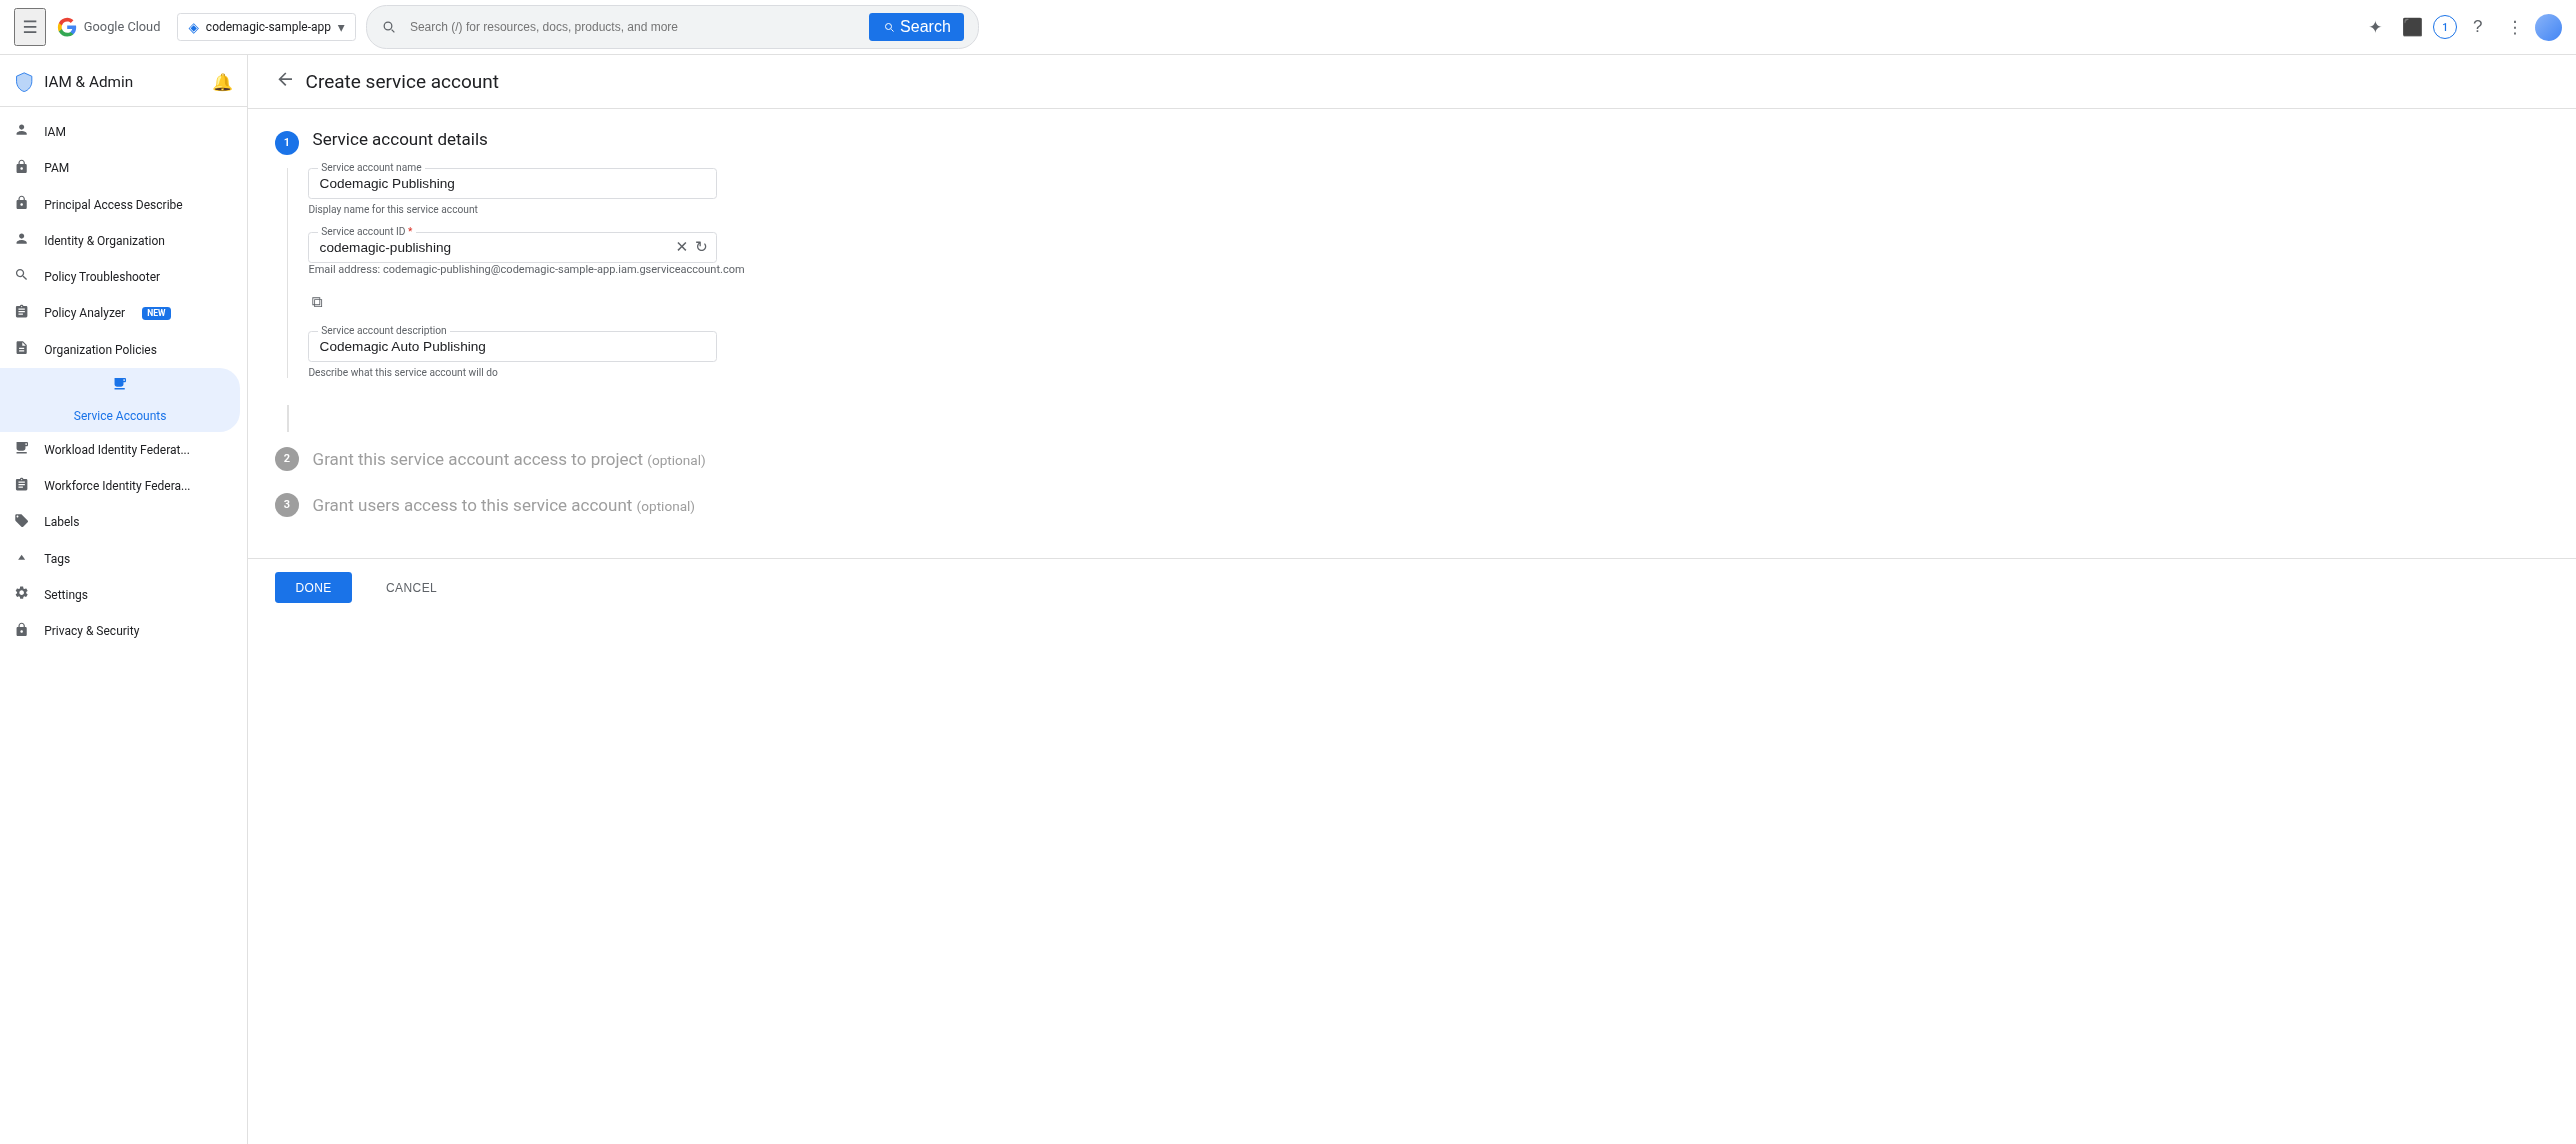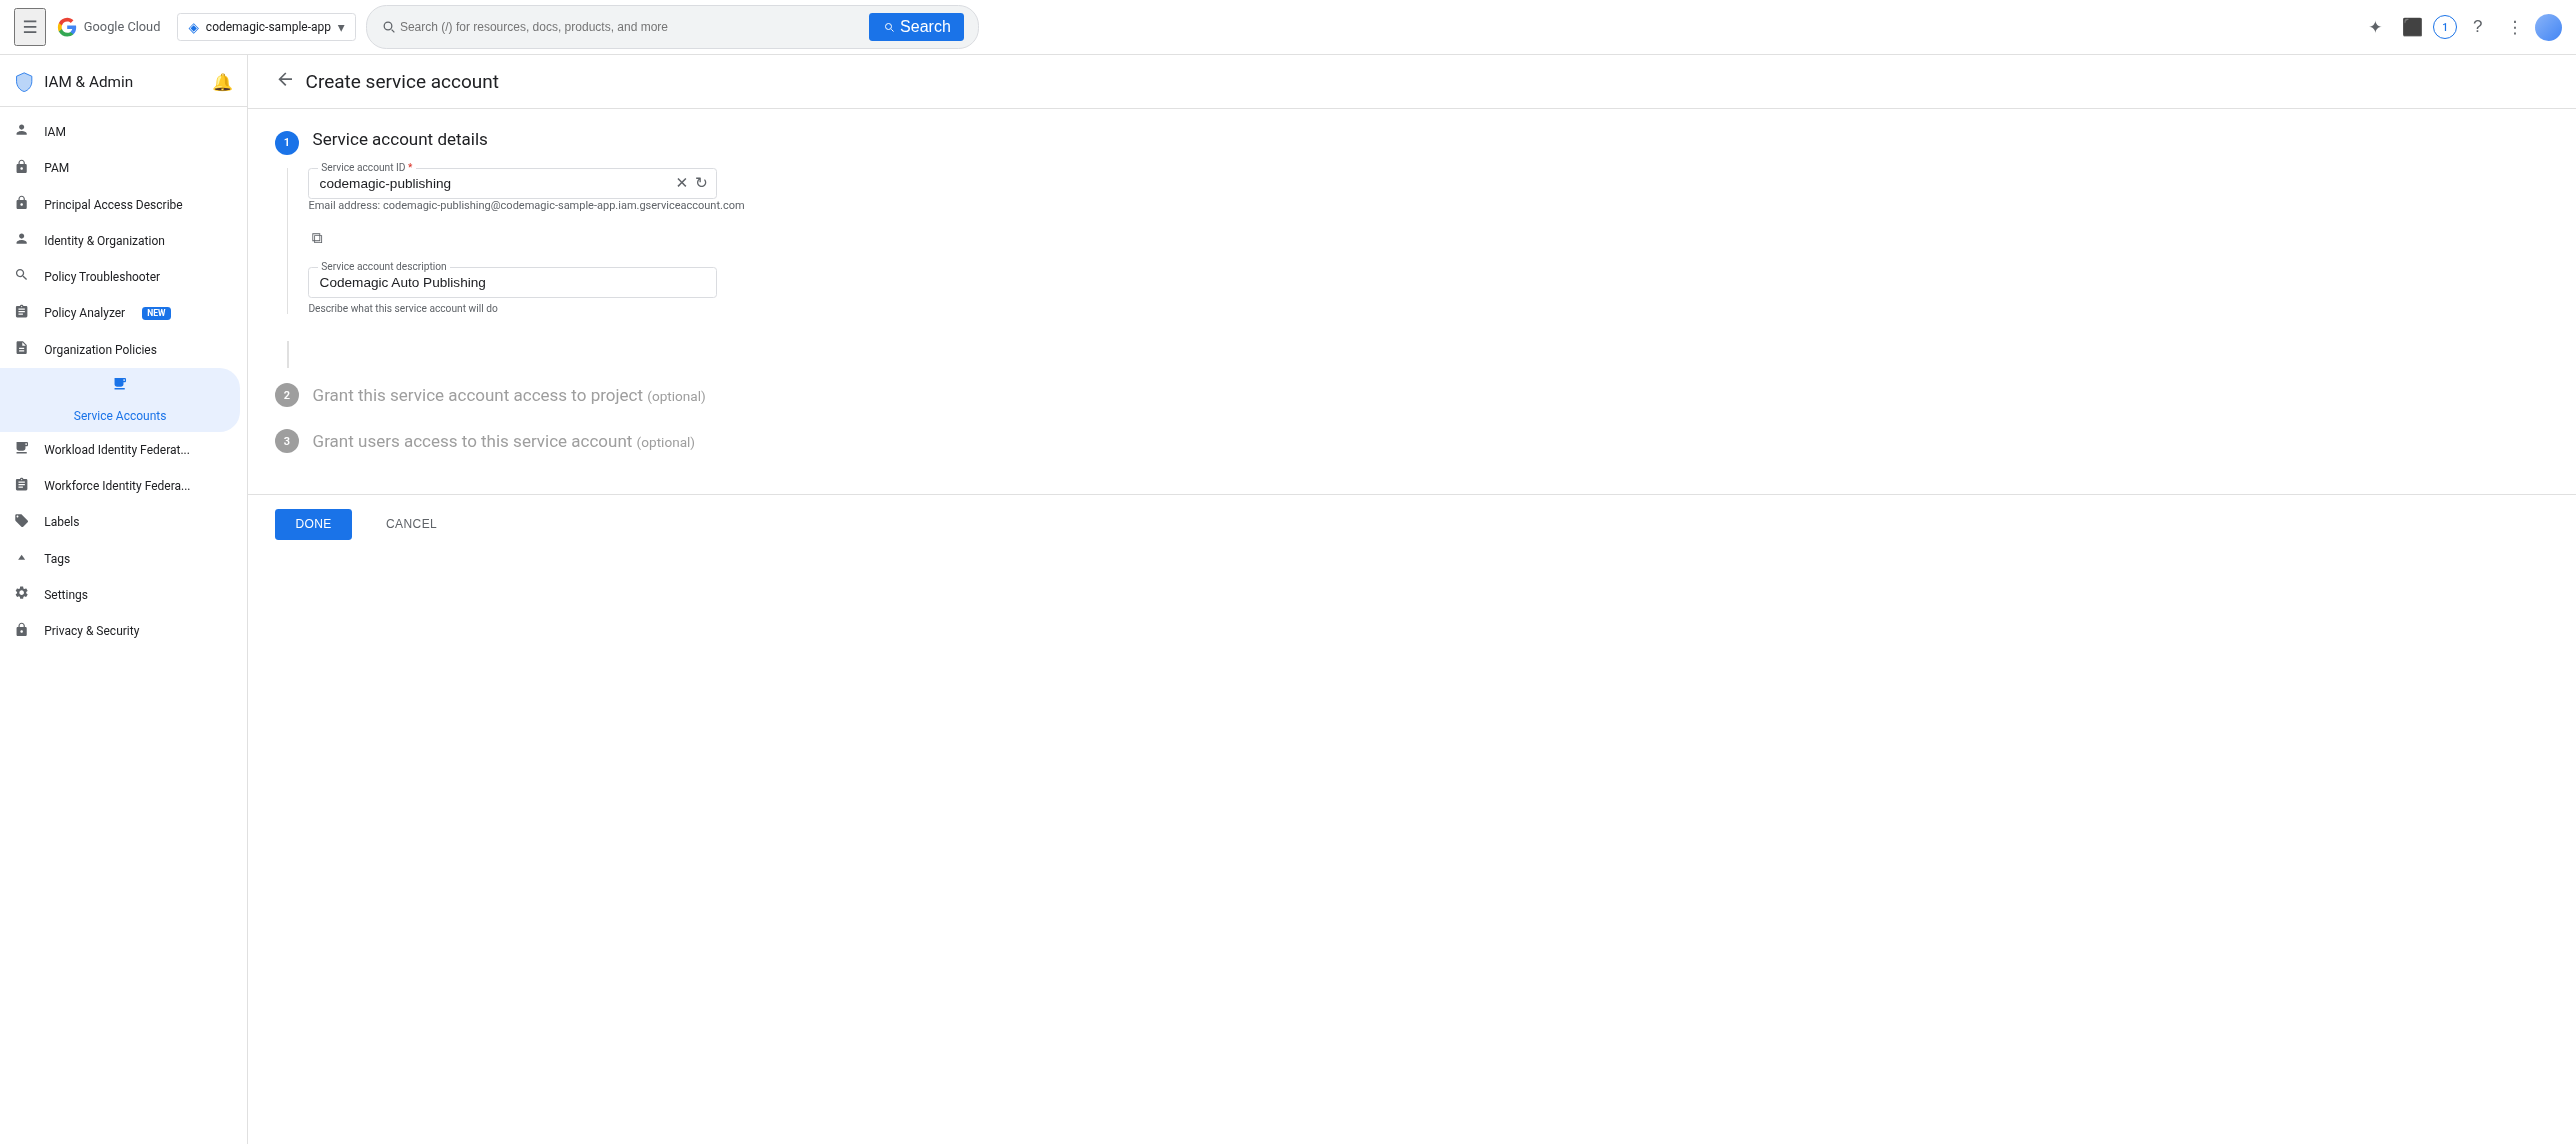--- a/index.html
+++ b/index.html
@@ -15,21 +15,21 @@
     .logo-text { font-size: 12.8px; color: #5f6368; font-weight: 400; white-space: nowrap; }
     .project-selector {
       display: flex; align-items: center; gap: 6.8px; border: 0.9px solid #dadce0;
       border-radius: 3.4px; padding: 5.1px 10.2px; cursor: pointer; min-width: 170px;
     }
     .project-selector-icon { color: #1a73e8; font-size: 13.6px; }
     .project-selector-text { font-size: 12px; color: #202124; flex: 1; }
     .project-selector-arrow { color: #5f6368; font-size: 13.6px; }
     .search-bar {
       flex: 1; display: flex; align-items: center; border: 0.9px solid #dadce0;
-      border-radius: 20.4px; padding: 6.8px 13.6px; gap: 4px; background: #f1f3f4;
+      border-radius: 20.4px; padding: 6.8px 13.6px; gap: 14px; background: #f1f3f4;
       max-width: 613px;
     }
     .search-bar input {
       border: none; background: transparent; outline: none; flex: 1;
       font-size: 12px; color: #202124;
     }
     .search-btn {
       display: flex; align-items: center; gap: 5.1px; background: #1a73e8;
       color: #fff; border: none; border-radius: 3.4px; padding: 5.1px 13.6px;
       cursor: pointer; font-size: 16px; font-weight: 500; text-align: center;
@@ -337,20 +337,27 @@
     <div class="form-content">
 
       <div class="step-section">
         <div class="step-header">
           <div class="step-badge">1</div>
           <span class="step-title">Service account details</span>
         </div>
 
         <div class="form-card">
 
+          <div class="field-group">
+            <div class="field-container">
+              <span class="field-label">Service account name</span>
+              <input class="field-input" type="text" value="Codemagic Publishing" style="">
+            </div>
+            <div class="field-hint">Display name for this service account</div>
+          </div>
 
           <div class="field-group">
             <div class="field-container">
               <span class="field-label field-label-required">Service account ID</span>
               <input class="field-input" type="text" id="account-id-input" value="codemagic-publishing" style="">
               <div class="field-actions">
                 <button class="field-action-btn">✕</button>
                 <button class="field-action-btn">↻</button>
               </div>
             </div>

